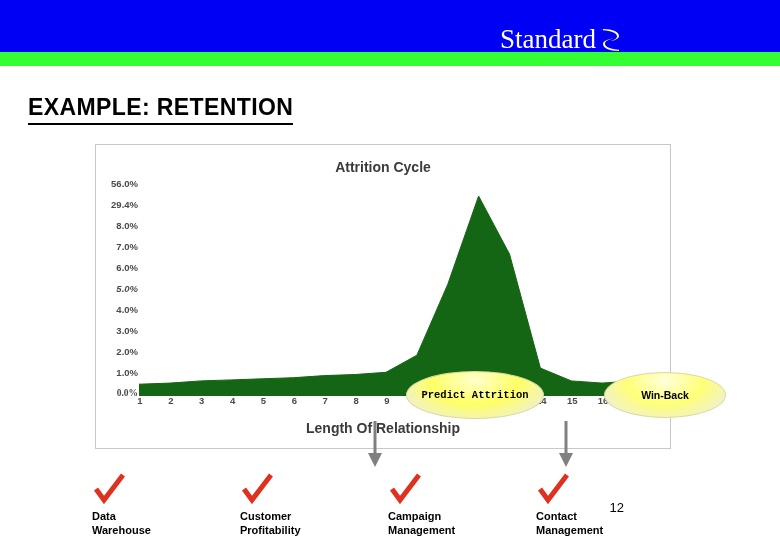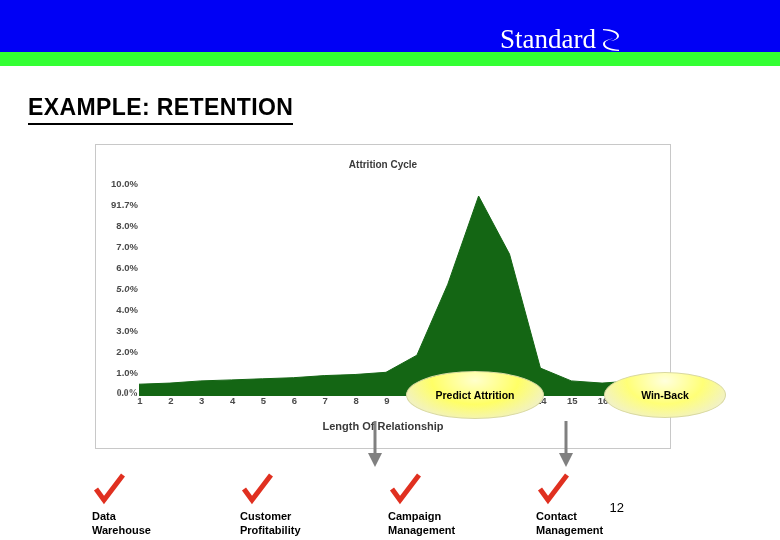--- a/index.html
+++ b/index.html
@@ -81,21 +81,21 @@
     height: 305px;
     background: #ffffff;
     border: 1px solid #c8c8c8;
     box-sizing: border-box;
   }
   .chart-title {
     position: absolute;
     left: 0; right: 0;
     top: 14px;
     text-align: center;
-    font-size: 10px;
+    font-size: 14px;
     font-weight: bold;
     color: #3a3a3a;
   }
   .plot {
     position: absolute;
     left: 43px;
     top: 36px;
     width: 494px;
     height: 215px;
   }
@@ -134,21 +134,21 @@
     font-weight: bold;
     color: #4a4a4a;
     text-align: center;
     width: 20px;
   }
   .xaxis-title {
     position: absolute;
     left: 0; right: 0;
     top: 275px;
     text-align: center;
-    font-size: 11px;
+    font-size: 14px;
     font-weight: bold;
     color: #3a3a3a;
   }
 
   
   .callout {
     position: absolute;
     border-radius: 50%;
     display: flex;
     align-items: center;
@@ -159,20 +159,21 @@
     text-align: center;
     border: 1px solid #d9d9a0;
     box-sizing: border-box;
   }
   .callout-predict {
     left: 310px;
     top: 226px;
     width: 138px;
     height: 48px;
     background: radial-gradient(ellipse at 50% 18%, #ffffcc 0%, #ffff66 45%, #f2f2c0 78%, #eaeac8 100%);
+    font-family: Liberation Mono, monospace;
   }
   .callout-winback {
     left: 508px;
     top: 227px;
     width: 122px;
     height: 46px;
     background: radial-gradient(ellipse at 50% 18%, #ffffdd 0%, #ffff77 45%, #f2f2c4 78%, #eaeac8 100%);
   }
 
   
@@ -233,22 +234,22 @@
       </svg>
     </span>
   </div>
 
   <div class="slide-title">EXAMPLE: RETENTION</div>
 
   <div class="chart-panel">
     <div class="chart-title">Attrition Cycle</div>
 
     <div class="ylabels">
-      <div class="ylabel" style="top:0px;">10.0%</div>
-      <div class="ylabel" style="top:21px;">91.7%</div>
+      <div class="ylabel" style="top:0px;">56.0%</div>
+      <div class="ylabel" style="top:21px;">29.4%</div>
       <div class="ylabel" style="top:42px;">8.0%</div>
       <div class="ylabel" style="top:63px;">7.0%</div>
       <div class="ylabel" style="top:84px;">6.0%</div>
       <div class="ylabel" style="top:105px;font-style:italic;">5.0%</div>
       <div class="ylabel" style="top:126px;">4.0%</div>
       <div class="ylabel" style="top:147px;">3.0%</div>
       <div class="ylabel" style="top:168px;">2.0%</div>
       <div class="ylabel" style="top:189px;">1.0%</div>
       <div class="ylabel" style="top:210px;font-family:Liberation Serif, serif;">0.0%</div>
     </div>

